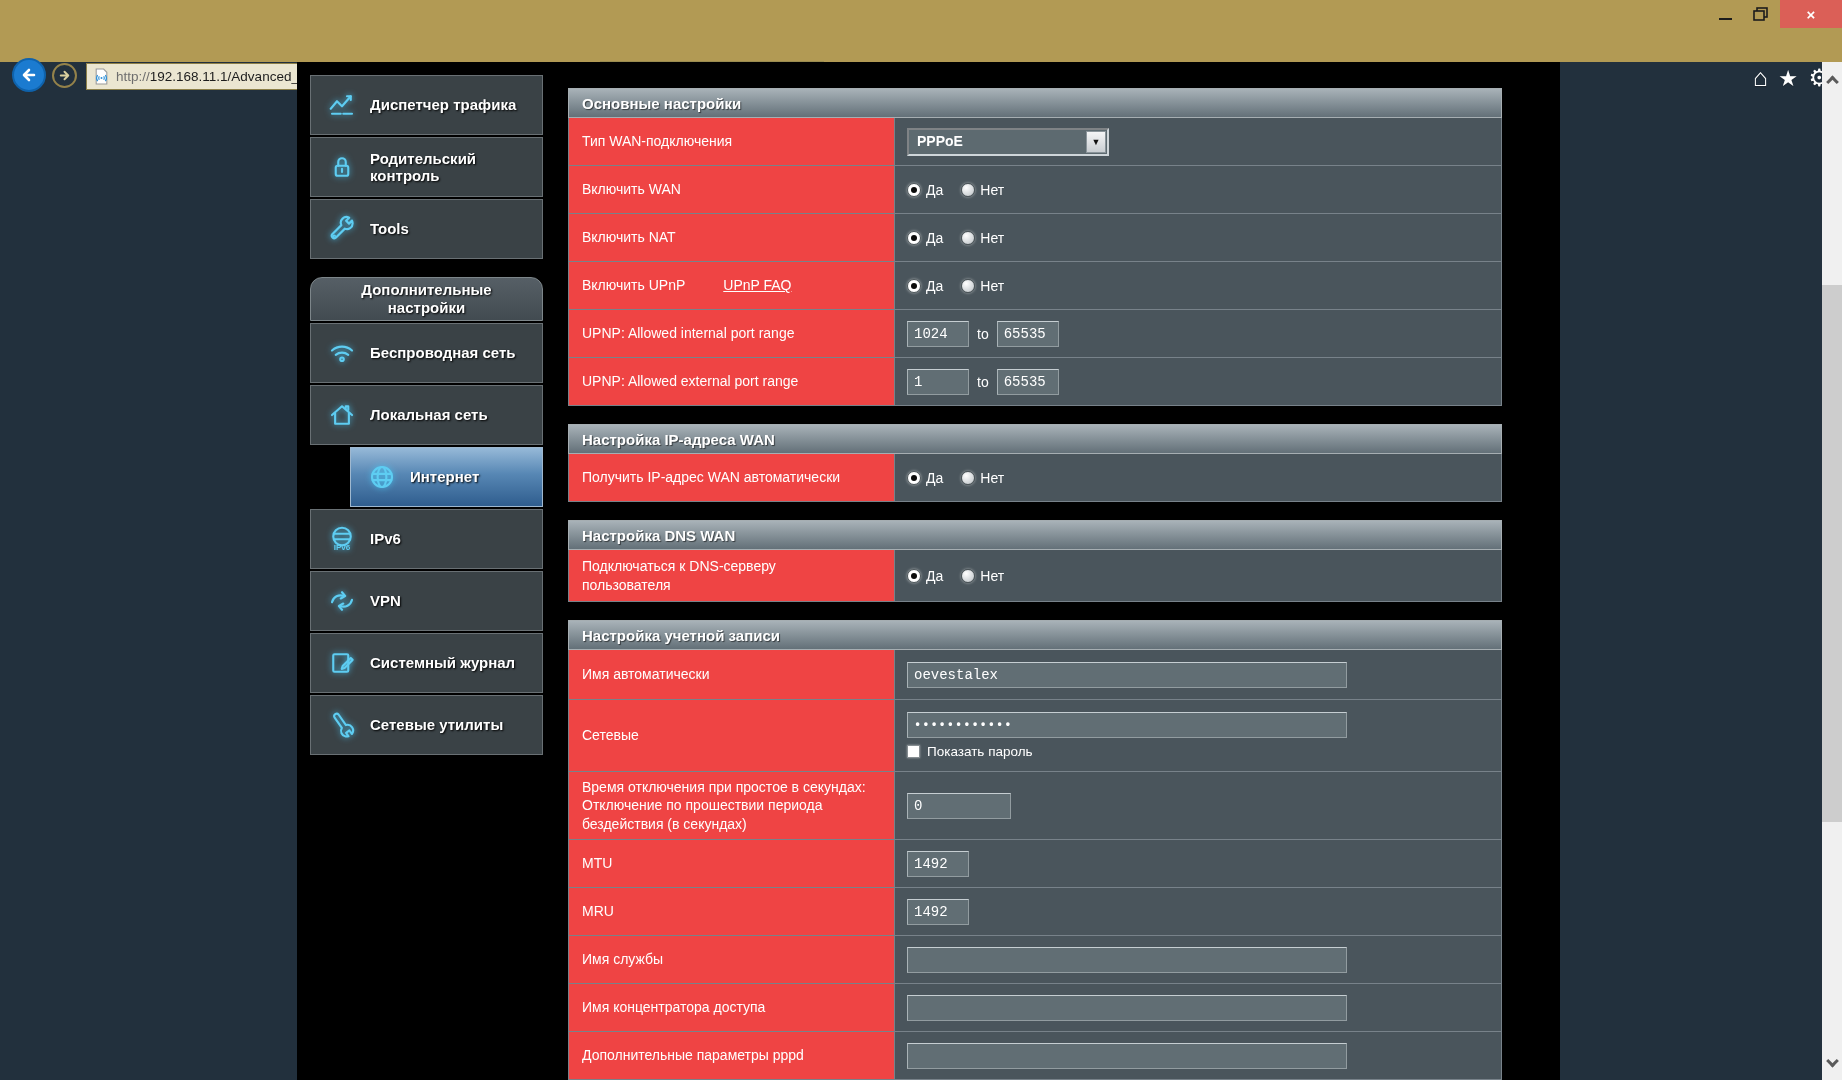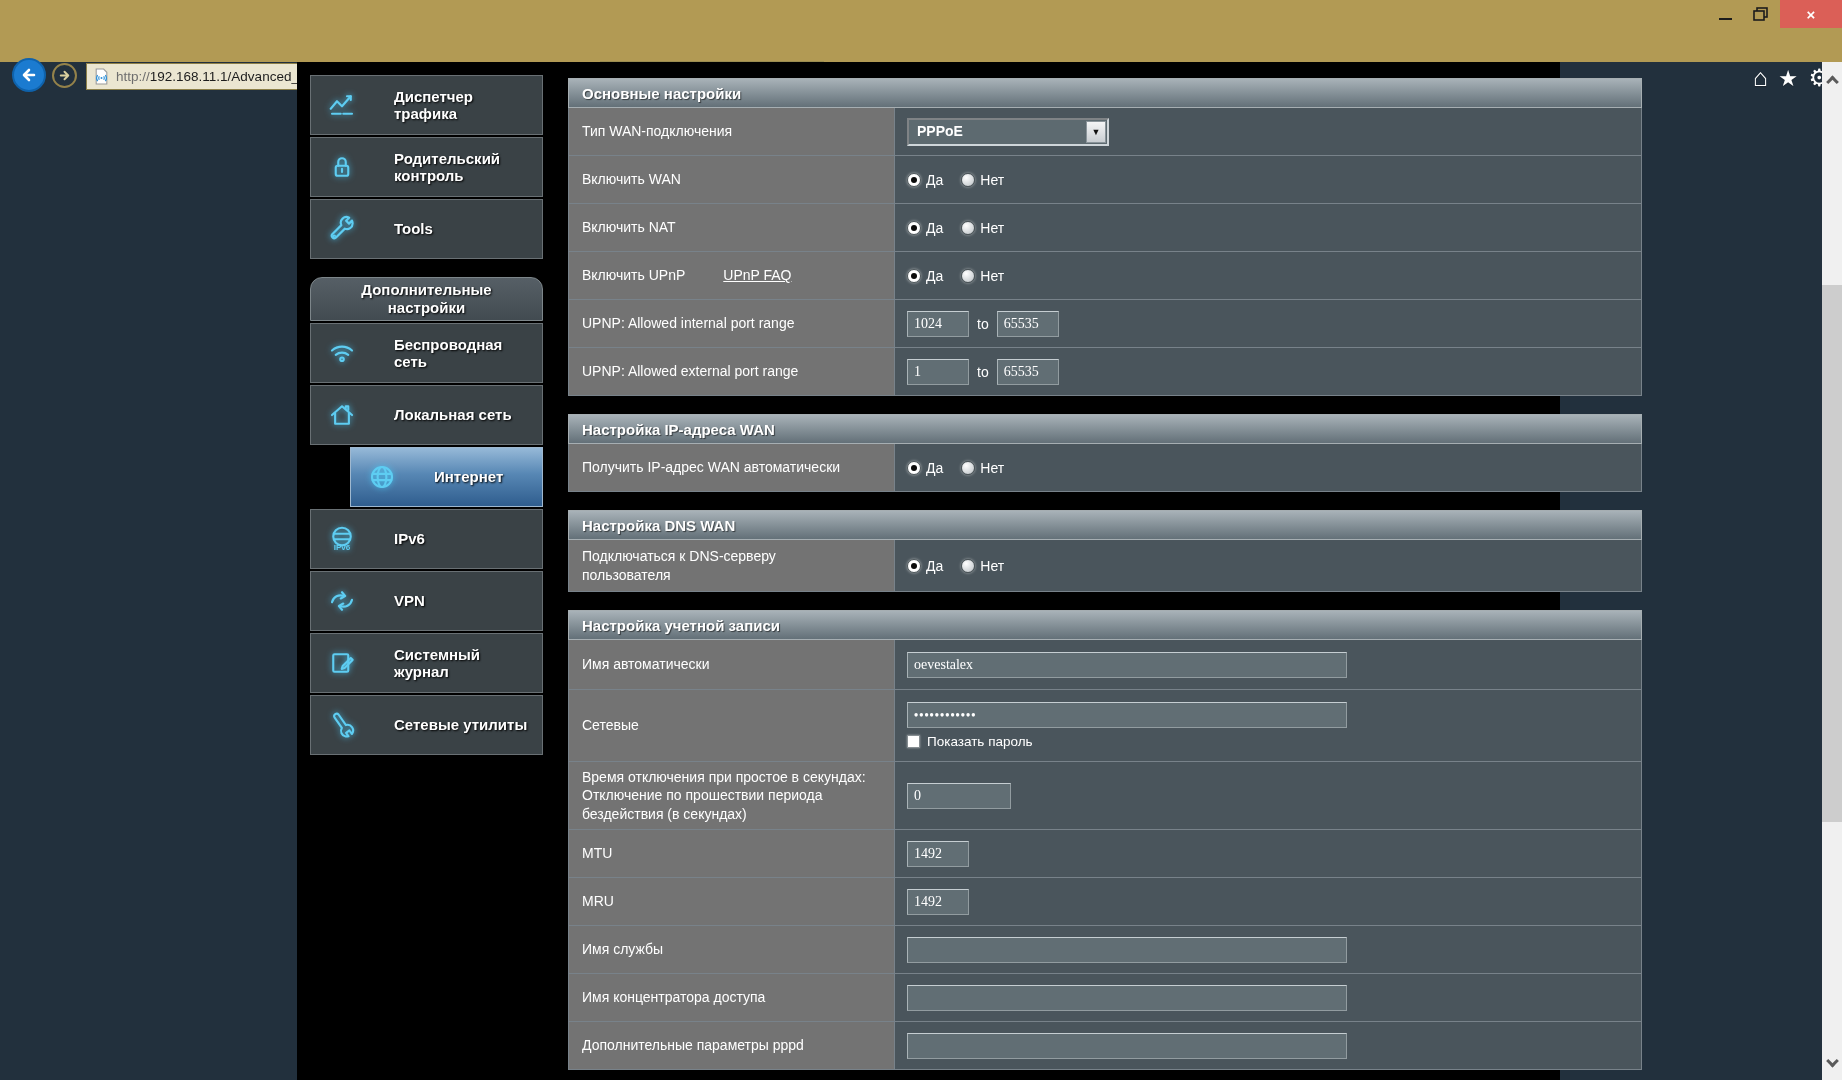--- a/index.html
+++ b/index.html
@@ -47,46 +47,46 @@
   .sb-arrow { position:absolute; left:0; width:20px; height:20px; display:flex; align-items:center; justify-content:center; }
   .sb-up { top:8px; } .sb-down { bottom:8px; }
   .chev { width:9px; height:9px; border-left:3px solid #5a5a5a; border-top:3px solid #5a5a5a; }
   .sb-up .chev { transform:rotate(45deg) translate(1px,1px); }
   .sb-down .chev { transform:rotate(225deg) translate(1px,1px); }
   .sb-thumb { position:absolute; left:0; top:223px; width:20px; height:537px; background:#cdcdcd; }
 
   
   .sidebar { position:absolute; left:310px; top:75px; width:233px; }
   .side-btn { height:60px; margin-bottom:2px; background:#3a4246; border:1px solid #697074;
-              display:flex; align-items:center; padding:0 8px 0 12px; cursor:pointer;gap:24px; }
+              display:flex; align-items:center; padding:0 8px 0 12px; cursor:pointer; }
   .side-btn .icn { width:38px; height:34px; flex:0 0 auto; display:flex; align-items:center; justify-content:center; margin-right:9px; }
   .icn svg { stroke:#5ecdf2; fill:none; stroke-width:1.7; stroke-linecap:round; stroke-linejoin:round;
              filter:drop-shadow(0 0 3px rgba(70,195,240,.85)); }
   .side-lbl { color:#fff; font-weight:bold; font-size:15px; line-height:1.15; text-shadow:1px 1px 2px #000; }
   .side-btn.active { background:linear-gradient(180deg,#96b9d8 0%,#5787b4 45%,#2f5d8e 100%); border-color:#9fb8cf;margin-left:40px; }
   .group-hd { height:44px; margin:18px 0 2px 0; background:linear-gradient(180deg,#565f66,#424b51);
               border:1px solid #7d868a; border-radius:12px 12px 0 0; display:flex; align-items:center; justify-content:center;
               text-align:center; color:#fff; font-weight:bold; font-size:15px; line-height:1.2; text-shadow:1px 1px 2px #000; padding:0 20px; }
 
   
-  .content { position:absolute; left:568px; top:54px; width:1074px; }
+  .content { position:absolute; left:568px; top:64px; width:934px; }
   .section { margin-top:18px; }
   .section:first-child { margin-top:24px; }
   .sec-hd { height:30px; background:linear-gradient(180deg,#a8b2b8,#637078); border:1px solid #a6aeb2;
             display:flex; align-items:center; padding-left:13px; color:#fff; font-weight:bold; font-size:15px;
             text-shadow:1px 1px 1px rgba(0,0,0,.55); }
   .c-row { display:flex; min-height:48px; }
-  .c-label { width:327px; background:#737373; border:1px solid #78828a; border-top:none;
+  .c-label { width:327px; background:#ef4444; border:1px solid #78828a; border-top:none;
              padding:6px 10px 6px 13px; display:flex; align-items:center; color:#fff; font-size:14px; line-height:1.3; }
   .c-value { flex:1; background:#4a555c; border:1px solid #78828a; border-top:none; border-left:none;
              display:flex; align-items:center; padding:6px 12px; color:#fff; font-size:14px; }
   .c-value.col { flex-direction:column; align-items:flex-start; justify-content:center; gap:6px; }
 
   .txt { background:#616e74; border:1px solid #929ca0; border-top-color:#c6ced2; border-left-color:#a9b3b7;
-         color:#fff; font-family:Liberation Serif, serif; font-size:14px; padding:2px 6px; height:26px; }
+         color:#fff; font-family:Liberation Mono, monospace; font-size:14px; padding:2px 6px; height:26px; }
   .w-wide { width:440px; } .w-sm { width:62px; } .w-md { width:104px; }
   .pw { letter-spacing:1px; font-size:12px; font-weight:bold; }
   .to-lbl { margin:0 8px; }
 
   .selectbox { position:relative; width:202px; height:28px; background:#5d6a70; border:2px inset #cfd6da; cursor:pointer; }
   .selectbox .val { position:absolute; left:8px; top:3px; color:#fff; font-weight:bold; font-size:14px; }
   .sel-arrow { position:absolute; right:1px; top:1px; bottom:1px; width:20px;
                background:linear-gradient(#f4f5f6,#c9ced2); border:1px solid #8a949a;
                display:flex; align-items:center; justify-content:center; font-size:9px; color:#111; }
 

